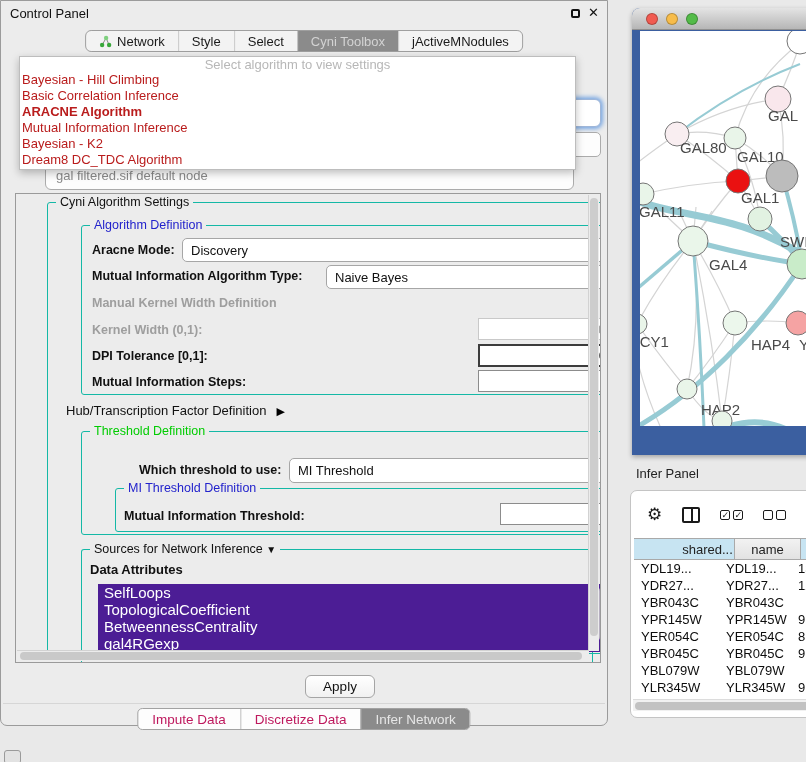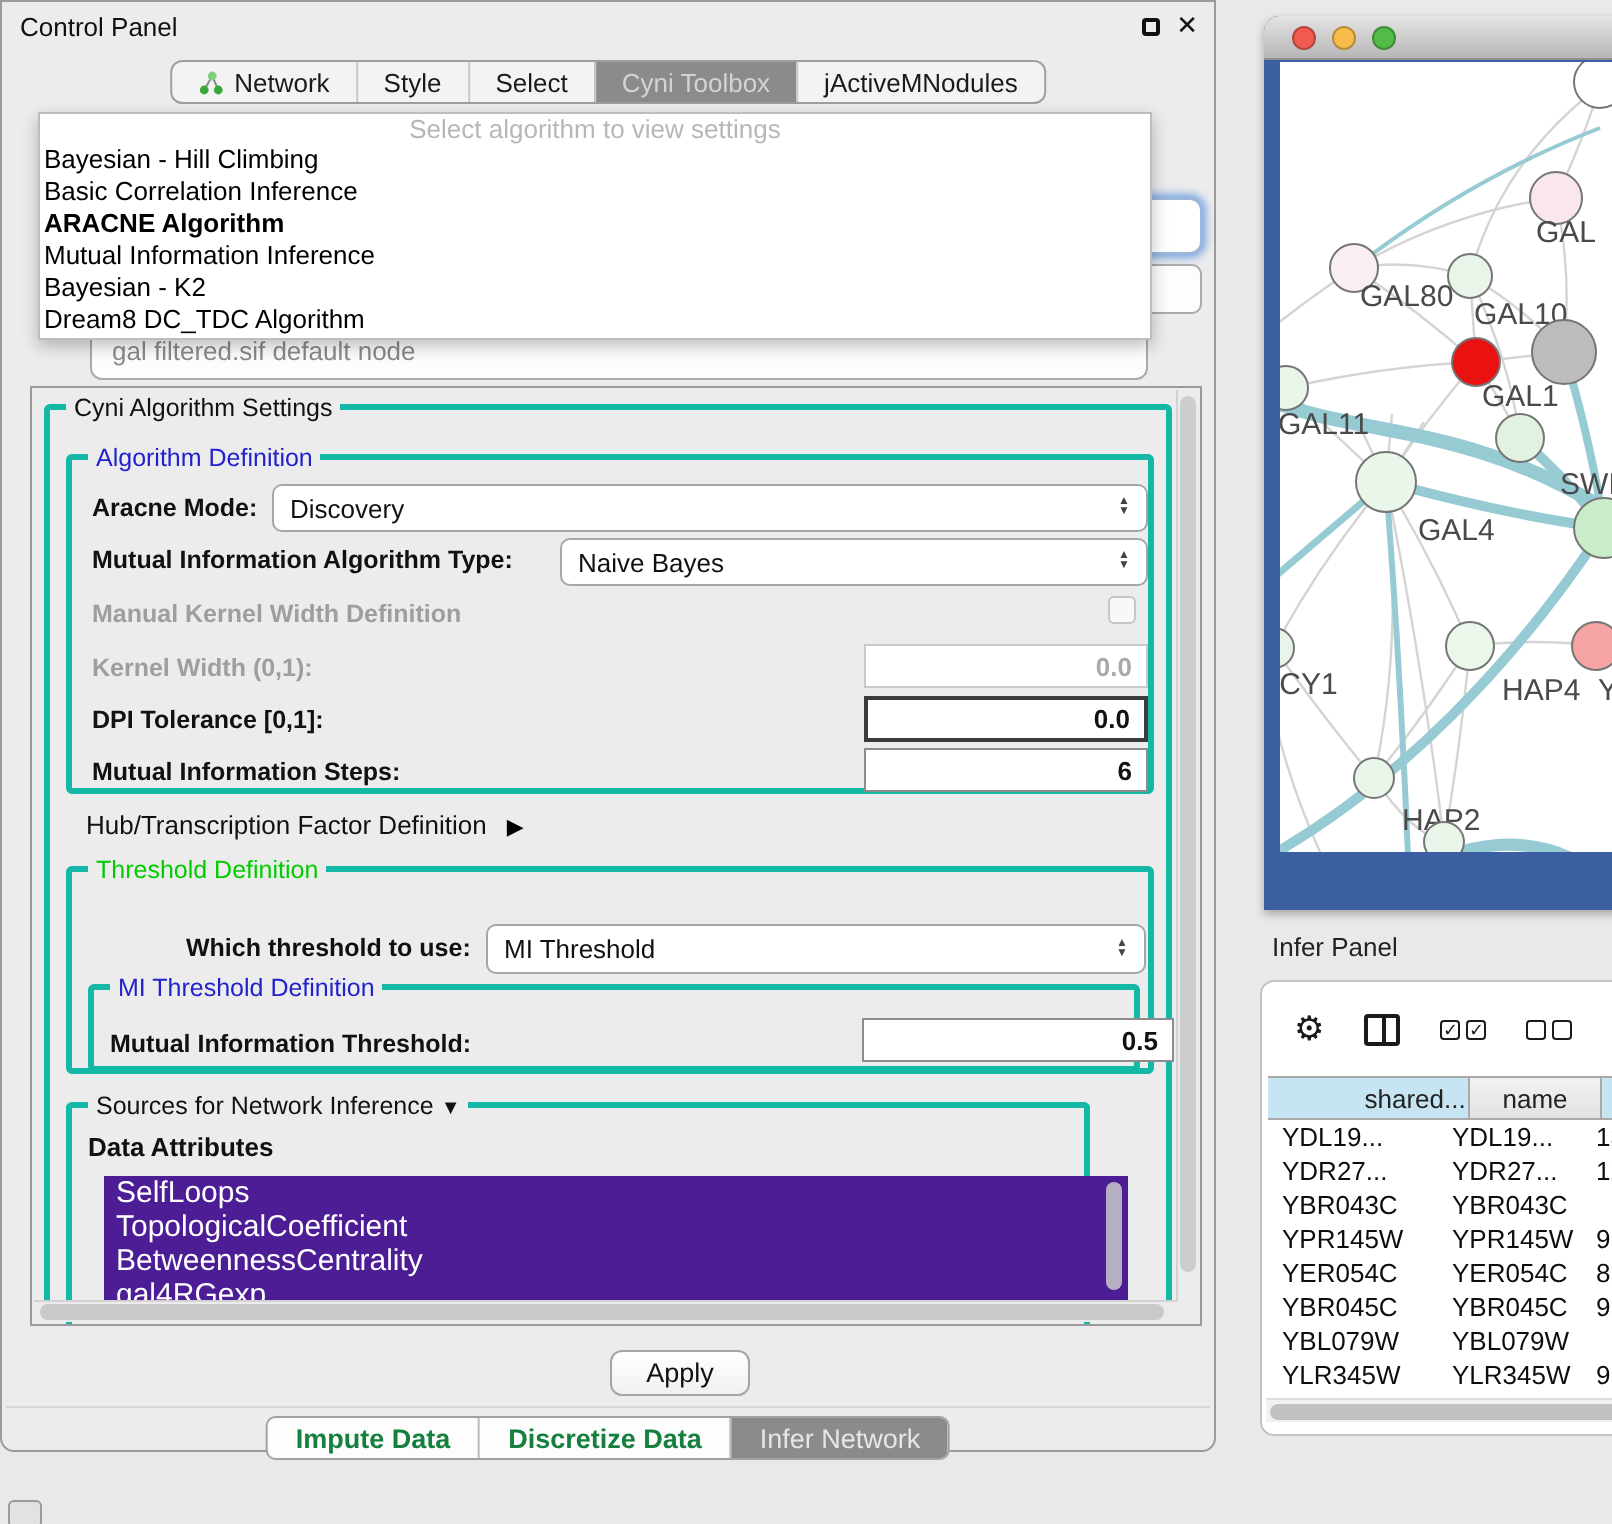--- a/index.html
+++ b/index.html
@@ -14,35 +14,35 @@
   .cp-close{position:absolute;right:8px;top:4px;font-size:13px;font-weight:bold;color:#111;}
   .tabbar{position:absolute;left:50%;top:29px;transform:translateX(-50%);display:flex;
     border:1px solid #9f9f9f;border-radius:6px;overflow:hidden;background:#f3f3f3;height:22px;}
   .tab{display:flex;align-items:center;gap:5px;padding:0 13px;font-size:13px;color:#1a1a1a;border-left:1px solid #c9c9c9;white-space:nowrap;}
   .tab:first-child{border-left:none;}
   .tab.selected{background:#8b8b8b;color:#d3d3d3;}
   
   .popup{position:absolute;left:18px;top:55px;width:557px;height:114px;background:#fff;
     border:1px solid #bdbdbd;box-shadow:0 3px 8px rgba(0,0,0,.25);z-index:30;}
   .popup-ph{height:15px;text-align:center;font-size:13px;color:#b7b7b7;line-height:15px;}
-  .popup-item{height:16px;line-height:16px;font-size:13px;padding-left:2px;color:#000000;white-space:nowrap;}
+  .popup-item{height:16px;line-height:16px;font-size:13px;padding-left:2px;color:#b91c1c;white-space:nowrap;}
   .popup-item.hl{font-weight:bold;}
   
   .frag-combo-a{position:absolute;left:556px;top:98px;width:44px;height:28px;background:#fff;border:1px solid #9fb6d8;
     border-radius:6px;box-shadow:0 0 4px 2px #79a7e2;z-index:5;}
   .frag-combo-b{position:absolute;left:556px;top:131px;width:44px;height:25px;background:#fdfdfd;border:1px solid #ababab;border-radius:5px;z-index:5;}
   .frag-combo-c{position:absolute;left:44px;top:160px;width:529px;height:29px;background:#fdfdfd;border:1px solid #ababab;
     border-radius:6px;z-index:5;display:flex;align-items:center;padding:0 10px;font-size:13px;color:#8a8a8a;}
   
   .spane{position:absolute;left:14px;top:192px;width:586px;height:470px;border:1px solid #9a9a9a;background:#ececec;overflow:hidden;}
   .vsb{position:absolute;right:1px;top:1px;width:11px;height:456px;background:#ececec;border-left:1px solid #d2d2d2;}
   .vsb-thumb{position:absolute;left:1px;top:3px;width:8px;height:438px;background:#cdcdcd;border-radius:5px;}
   .hsb{position:absolute;left:1px;bottom:1px;height:11px;width:572px;background:#ececec;border-top:1px solid #d2d2d2;}
   .hsb-thumb{position:absolute;left:3px;top:1px;height:8px;width:562px;background:#c9c9c9;border-radius:5px;}
-  .group{position:absolute;border:3px solid #14b8a6;border-radius:3px;}
+  .group{position:absolute;border:1px solid #14b8a6;border-radius:3px;margin-left:25px;}
   .gtitle{position:absolute;top:-8px;left:8px;background:#ececec;padding:0 4px;font-size:12.5px;white-space:nowrap;}
   .gtitle.blue{color:#2222cc;}
   .gtitle.green{color:#00cc00;}
   .lbl{position:absolute;font-size:12.5px;font-weight:bold;color:#111;white-space:nowrap;}
   .lbl.dis{color:#9e9e9e;}
   .combo{position:absolute;background:#fff;border:1px solid #a6a6a6;border-radius:5px;display:flex;align-items:center;
     padding:0 8px;font-size:13px;color:#111;}
   .combo .sp{margin-left:auto;display:flex;flex-direction:column;line-height:5px;font-size:6px;color:#444;}
   .field{position:absolute;background:#fff;border:1px solid #8c8c8c;display:flex;align-items:center;
     justify-content:flex-end;padding:0 7px;font-size:13px;color:#111;font-weight:bold;}
@@ -52,21 +52,21 @@
   .hubrow{position:absolute;font-size:13px;color:#111;font-weight:500;white-space:nowrap;}
   .arrow-r{display:inline-block;margin-left:10px;font-size:11px;color:#000;}
   .attr-list{position:absolute;overflow:hidden;}
   .attr-item{height:17px;line-height:17px;background:#4c1d95;color:#fff;font-size:15px;padding-left:6px;white-space:nowrap;}
   .attr-vsb{position:absolute;right:3px;top:3px;width:8px;height:54px;background:#c9c9c9;border-radius:4px;opacity:.85;}
   .apply{position:absolute;left:268px;top:674px;width:70px;height:23px;background:linear-gradient(#ffffff,#f1f1f1);
     border:1px solid #a5a5a5;border-radius:6px;font-size:13.5px;display:flex;align-items:center;justify-content:center;margin-left:36px;}
   .btabs-line{position:absolute;left:2px;top:702px;width:602px;border-top:1px solid #d6d6d6;}
   .btabs{position:absolute;left:50%;top:707px;transform:translateX(-50%);display:flex;height:22px;
     border:1px solid #a2a2a2;border-radius:5px;overflow:hidden;background:#fdfdfd;}
-  .btab{display:flex;align-items:center;padding:0 14px;font-size:13.5px;font-weight:bold;color:#15803d;border-left:1px solid #bdbdbd;white-space:nowrap;}
+  .btab{display:flex;align-items:center;padding:0 14px;font-size:13.5px;font-weight:normal;color:#be185d;border-left:1px solid #bdbdbd;white-space:nowrap;}
   .btab:first-child{border-left:none;}
   .btab.selected{background:#8b8b8b;color:#e6e6e6;font-weight:normal;}
   .mini-icon{position:absolute;left:4px;top:750px;width:17px;height:14px;background:#e2e2e2;border:1px solid #9a9a9a;border-radius:3px;}
   
   .netwin{position:absolute;left:632px;top:8px;width:200px;height:447px;background:#3b5fa0;border-radius:8px 0 0 0;
     box-shadow:0 2px 5px rgba(0,0,0,.3);}
   .net-titlebar{position:absolute;left:0;top:0;right:0;height:22px;background:linear-gradient(#e4e4e4,#b6b6b6);
     border-radius:8px 0 0 0;border-bottom:1px solid #8f8f8f;display:flex;align-items:center;padding-left:14px;gap:8px;}
   .tl{width:12px;height:12px;border-radius:50%;border:1px solid rgba(0,0,0,.25);}
   .net-canvas{position:absolute;left:8px;top:23px;width:166px;height:395px;background:#fff;overflow:hidden;}

